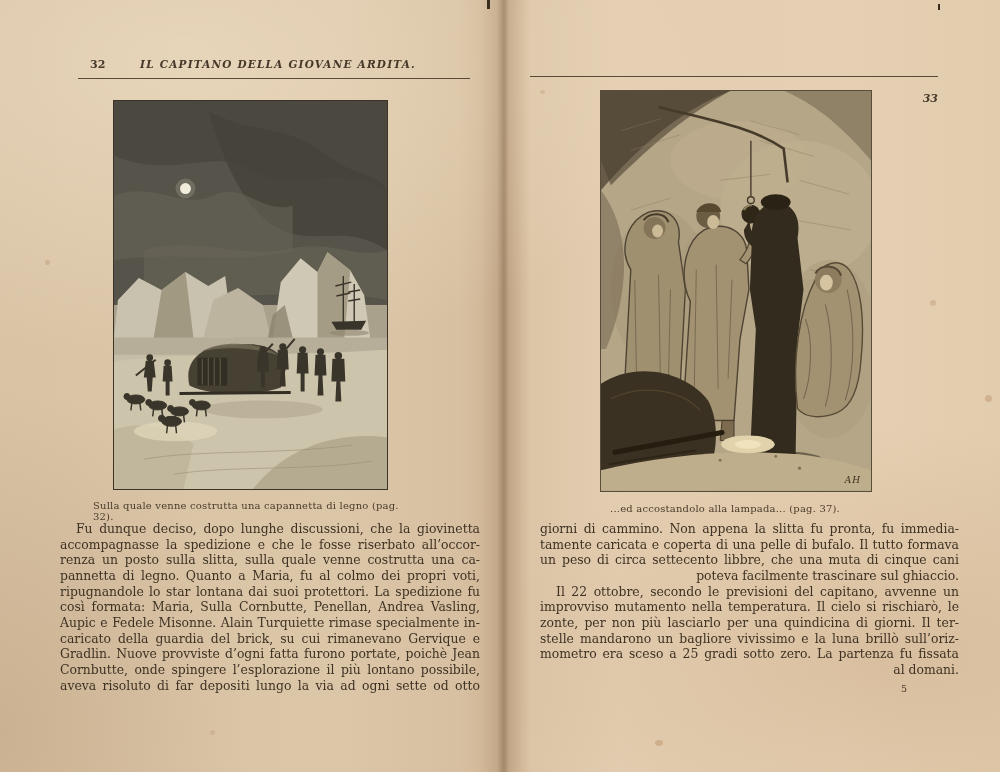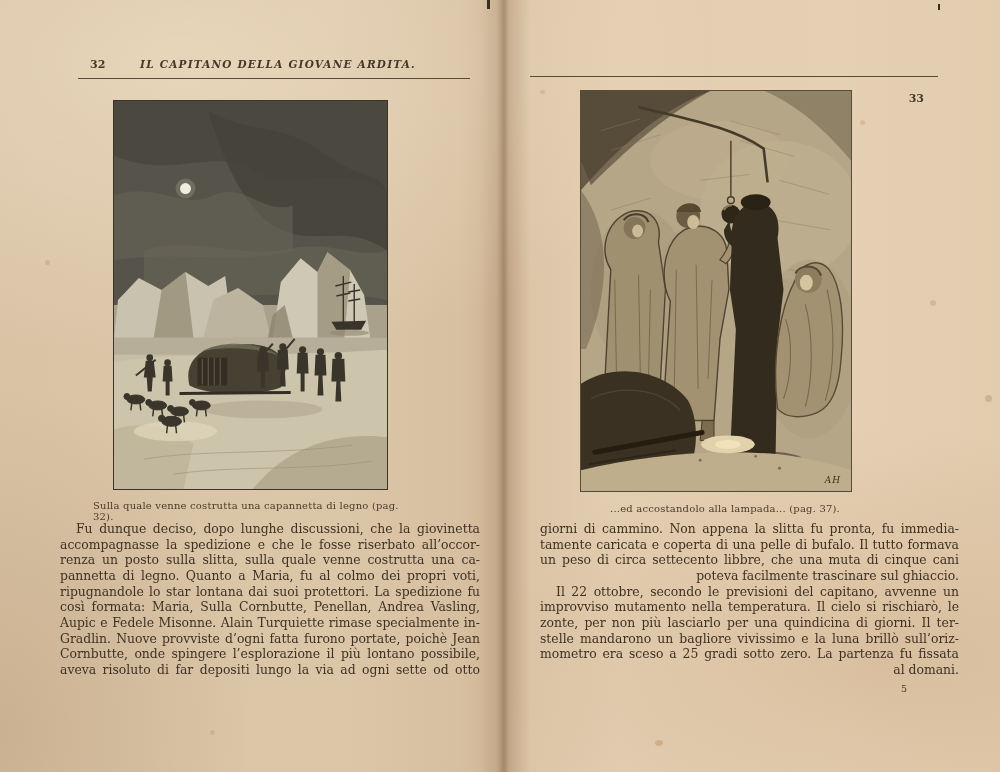--- a/index.html
+++ b/index.html
@@ -194,32 +194,33 @@
   <div class="caption" style="left:93px;top:500px;width:315px;">Sulla quale venne costrutta una capannetta di legno (pag. 32).</div>
 
   <div class="textblock" style="left:60px;top:521px;width:420px;">
     <span class="ln j i">Fu dunque deciso, dopo lunghe discussioni, che la giovinetta</span>
     <span class="ln j">accompagnasse la spedizione e che le fosse riserbato all’occor-</span>
     <span class="ln j">renza un posto sulla slitta, sulla quale venne costrutta una ca-</span>
     <span class="ln j">pannetta di legno. Quanto a Maria, fu al colmo dei propri voti,</span>
     <span class="ln j">ripugnandole lo star lontana dai suoi protettori. La spedizione fu</span>
     <span class="ln j">così formata: Maria, Sulla Cornbutte, Penellan, Andrea Vasling,</span>
     <span class="ln j">Aupic e Fedele Misonne. Alain Turquiette rimase specialmente in-</span>
+    <span class="ln j">caricato della guardia del brick, su cui rimanevano Gervique e</span>
     <span class="ln j">Gradlin. Nuove provviste d’ogni fatta furono portate, poichè Jean</span>
     <span class="ln j">Cornbutte, onde spingere l’esplorazione il più lontano possibile,</span>
     <span class="ln j">aveva risoluto di far depositi lungo la via ad ogni sette od otto</span>
   </div>
 
   <div class="hdr" style="left:540px;top:56px;width:418px;margin-top:36px;">
     <span class="ttl" style="padding-right:40px;">DISEGNO DI ESPLORAZIONI.</span>
-    <span class="pn" style="right:34px;">33</span>
+    <span class="pn" style="right:20px;font-style:italic;">33</span>
   </div>
   <div class="rule" style="left:530px;top:76px;width:408px;"></div>
 
-  <div class="illo-r" style="left:580px;top:90px;width:272px;height:402px;">
+  <div class="illo-r" style="left:600px;top:90px;width:272px;height:402px;">
     <svg viewBox="0 0 272 402" preserveAspectRatio="none">
       <rect x="0" y="0" width="272" height="402" fill="#b5a688"></rect>
 
       <ellipse cx="200" cy="120" rx="80" ry="70" fill="#c2b293" opacity="0.6"></ellipse>
       <ellipse cx="140" cy="70" rx="70" ry="40" fill="#bdae8e" opacity="0.7"></ellipse>
       <ellipse cx="60" cy="200" rx="50" ry="80" fill="#aa9b7d" opacity="0.6"></ellipse>
       <ellipse cx="230" cy="260" rx="50" ry="90" fill="#ab9c7e" opacity="0.5"></ellipse>
 
       <path d="M0,0 L130,0 C85,18 45,48 0,100 Z" fill="#5e5240" opacity="0.9"></path>
       <path d="M0,0 L130,0 C90,22 55,50 10,95 L0,70 Z" fill="#4c4131" opacity="0.6"></path>

